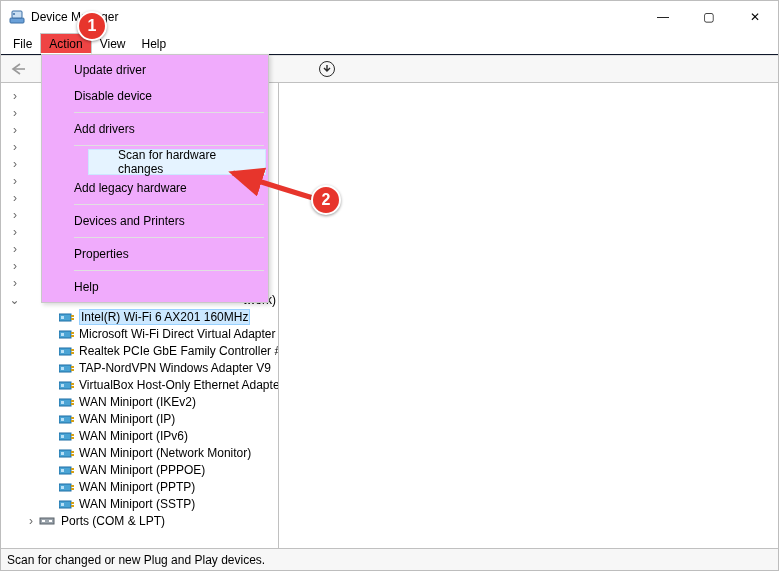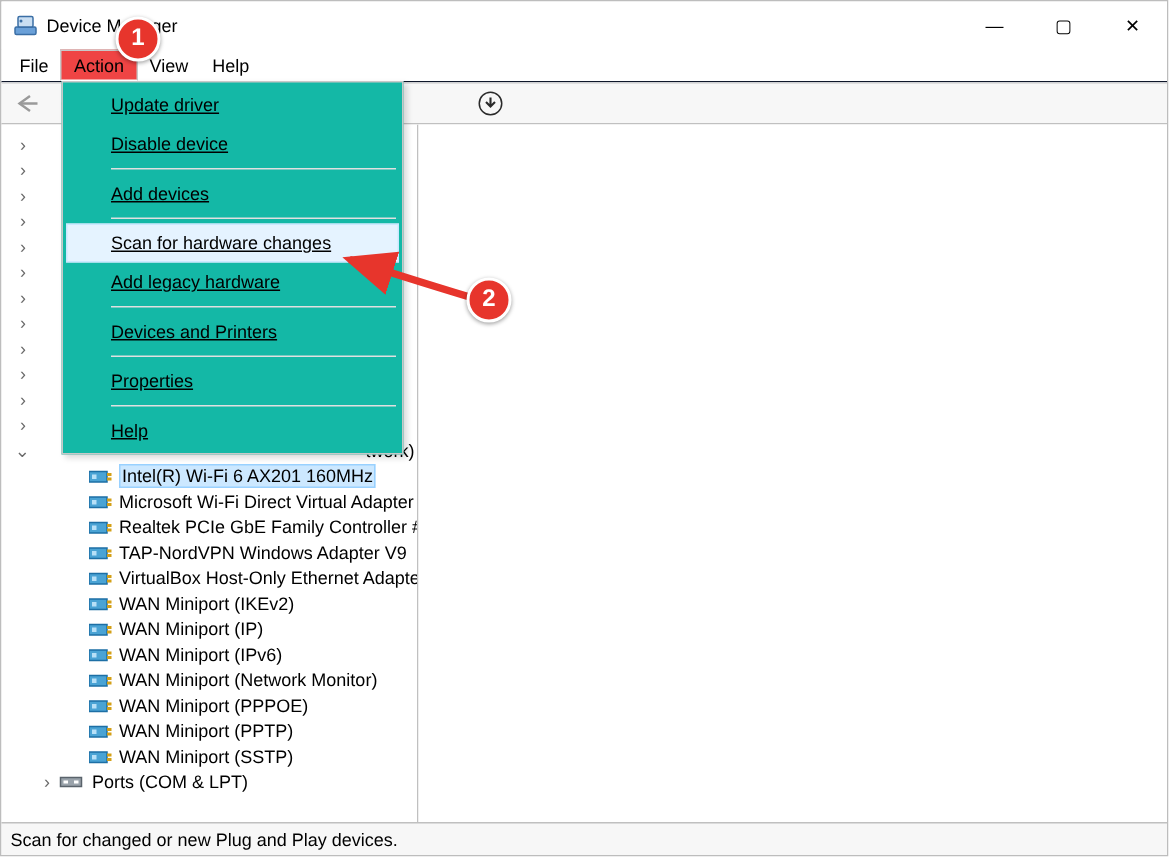--- a/index.html
+++ b/index.html
@@ -26,23 +26,23 @@
   .node { display: flex; align-items: center; height: 17px; padding-left: 8px; white-space: nowrap; font-size: 12px;}
   .expander { width: 12px; height: 12px; display:inline-flex; align-items:center; justify-content:center; color:#6a6a6a; margin-right:2px;}
   .node .label { padding: 0 2px; }
   .dev { display: flex; align-items: center; height: 17px; padding-left: 58px; white-space: nowrap; font-size:12px;}
   .dev.sel .label { background: #cce8ff; border: 1px solid #99d1ff; padding: 0 1px; }
   .nic-icon { width:16px; height:12px; margin-right:4px; display:inline-flex; align-items:center; justify-content:center;}
   .ports-icon { width:16px; height:12px; margin-right:4px; display:inline-flex; align-items:center; justify-content:center;}
   
   .statusbar { height: 22px; border-top: 1px solid #c0c0c0; display: flex; align-items: center; padding: 0 6px; font-size: 12px; background: #f7f7f7;}
   
-  .dropdown { position: absolute; top: 53px; left: 40px; width: 228px; background: #14b8a6; border: 1px solid #c8c8c8; box-shadow: 2px 2px 4px rgba(0,0,0,0.15); z-index: 25; padding: 2px; text-decoration: underline; }
+  .dropdown { position: absolute; top: 53px; left: 40px; width: 228px; background: #f0abfc; border: 1px solid #c8c8c8; box-shadow: 2px 2px 4px rgba(0,0,0,0.15); z-index: 25; padding: 2px; }
   .dropdown .dd-item { height: 26px; display: flex; align-items: center; padding: 0 8px 0 30px; font-size: 12px; }
-  .dropdown .dd-item.highlight { background: #e5f3ff; border:1px solid #cce8ff; padding: 0 7px 0 29px;}
+  .dropdown .dd-item.highlight { background: #e5f3ff; border:1px solid #cce8ff; padding: 0 7px 0 29px; margin-left: 44px;}
   .dropdown .dd-sep { height: 1px; background: #e0e0e0; margin: 3px 2px 3px 30px; }
   
   .callout { position: absolute; width: 30px; height: 30px; border-radius: 50%; background: #e7352c; border: 2px solid #fff; color: #fff; font-weight: bold; font-size: 16px; display: flex; align-items: center; justify-content: center; box-shadow: 0 1px 3px rgba(0,0,0,.4); z-index: 40;}
   .arrow-svg { position:absolute; z-index:35; pointer-events:none;}
   
   .tree-pane::-webkit-scrollbar { width: 16px; }
   .tree-pane::-webkit-scrollbar-track { background: #f0f0f0; }
   .tree-pane::-webkit-scrollbar-thumb { background: #c2c2c2; }
   .truncated-visible { position:relative; }
 </style>
@@ -300,21 +300,21 @@
   </div>
 
   <div class="statusbar">
     <span>Scan for changed or new Plug and Play devices.</span>
   </div>
 
   <div class="dropdown">
     <div class="dd-item">Update driver</div>
     <div class="dd-item">Disable device</div>
     <div class="dd-sep"></div>
-    <div class="dd-item">Add devices</div>
+    <div class="dd-item">Add drivers</div>
     <div class="dd-sep"></div>
     <div class="dd-item highlight">Scan for hardware changes</div>
     <div class="dd-item">Add legacy hardware</div>
     <div class="dd-sep"></div>
     <div class="dd-item">Devices and Printers</div>
     <div class="dd-sep"></div>
     <div class="dd-item">Properties</div>
     <div class="dd-sep"></div>
     <div class="dd-item">Help</div>
   </div>

